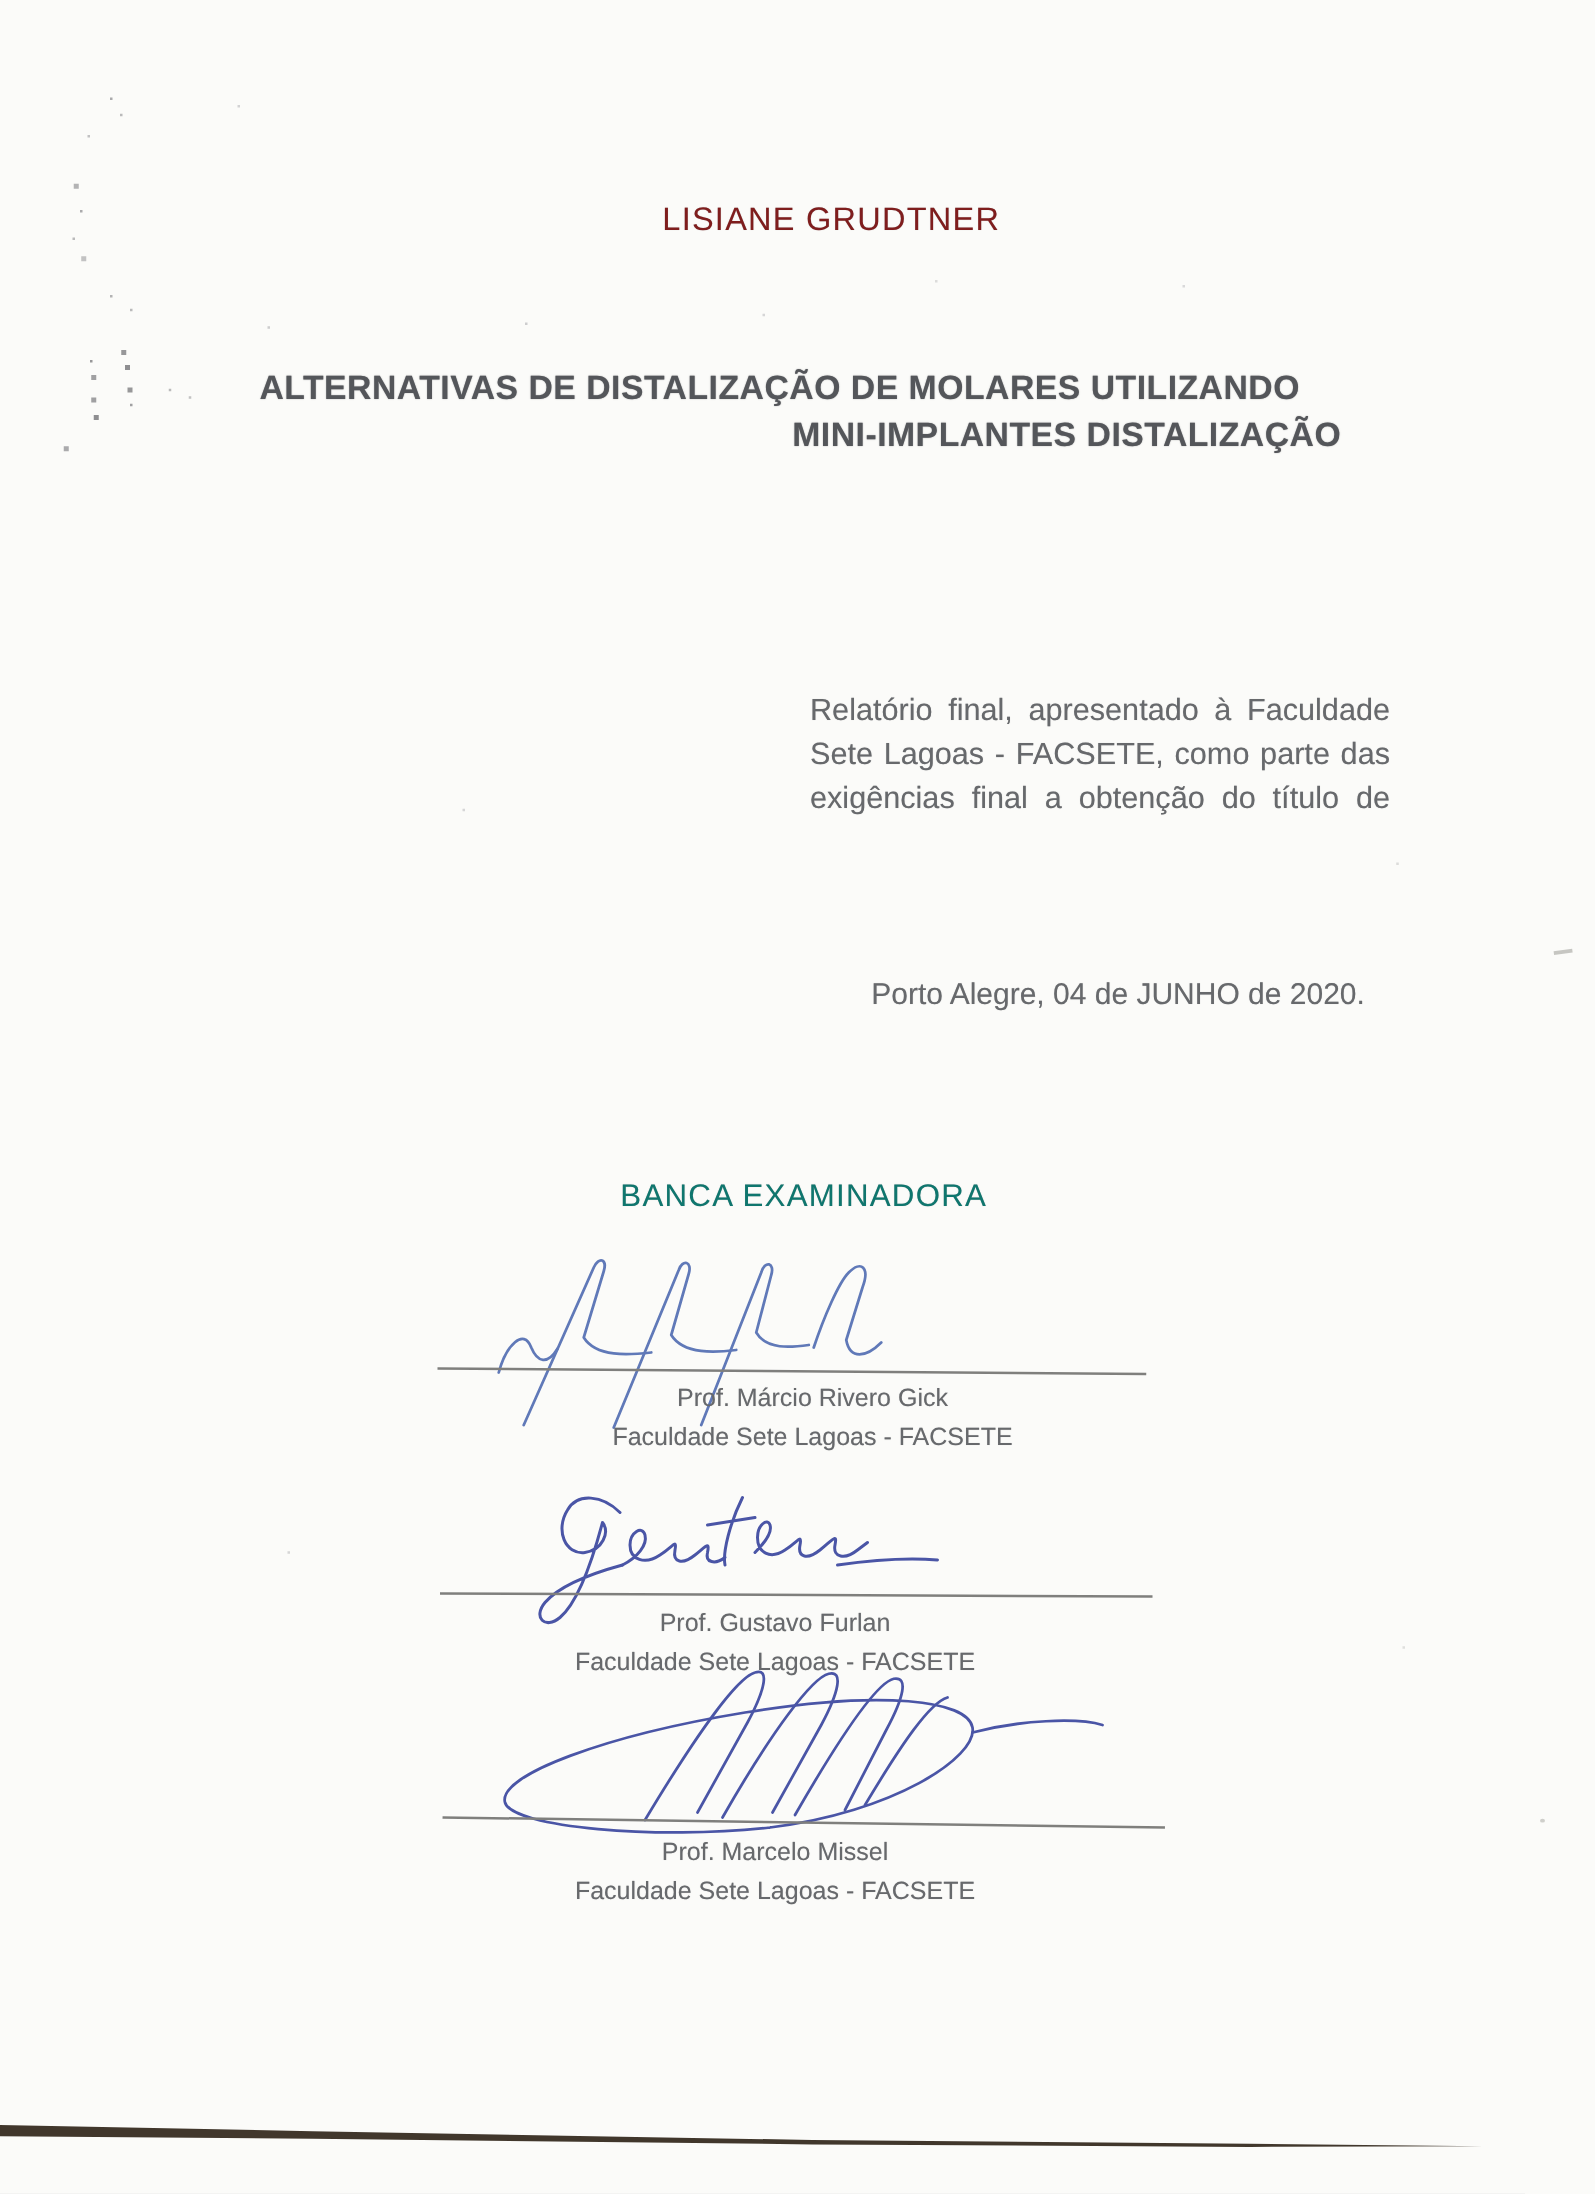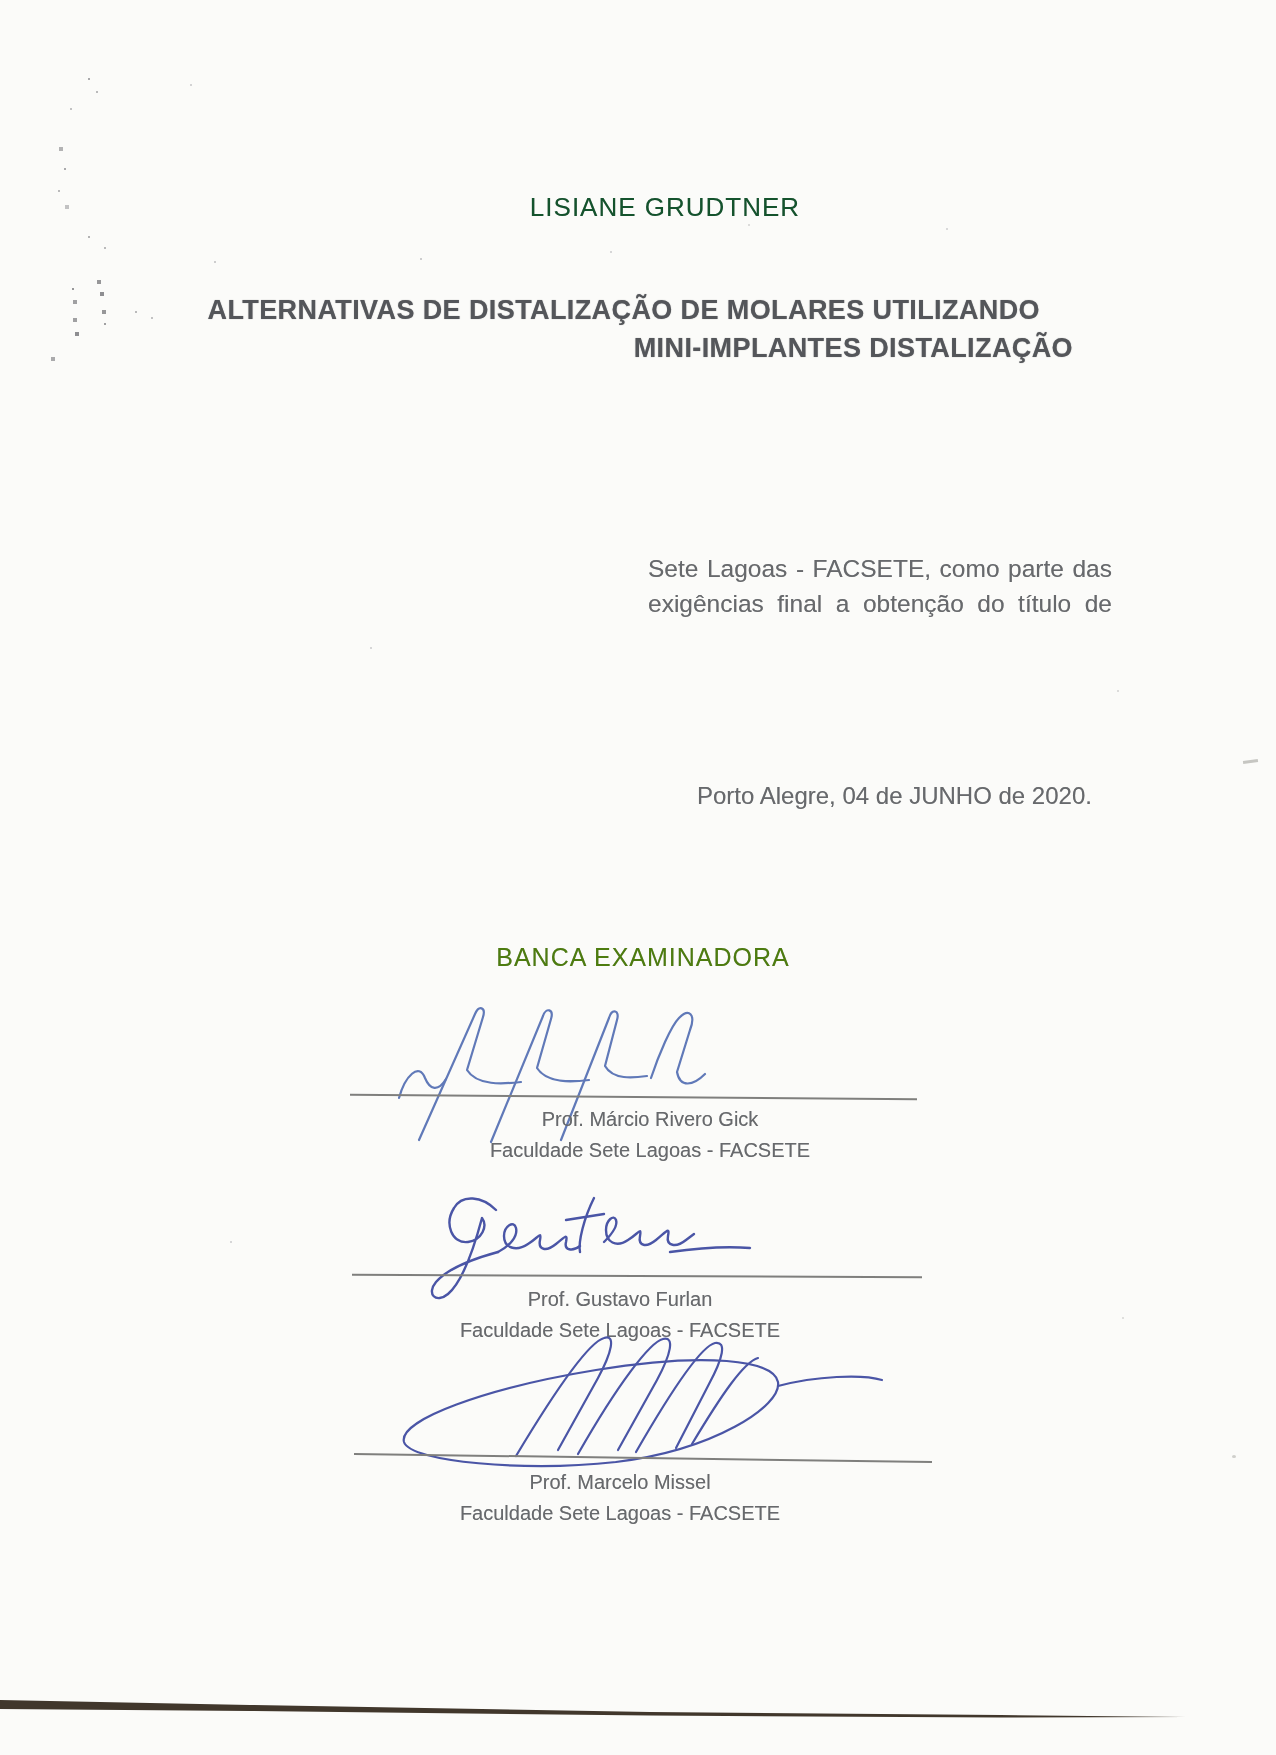--- a/index.html
+++ b/index.html
@@ -8,22 +8,21 @@
     width:1276px;height:1755px;
     margin:0 auto;
     background:#fbfbf9;
     font-family:"Liberation Sans", sans-serif;
     overflow:hidden;
   }
   .txt{position:absolute;color:#67696c;text-shadow:0 0 0.6px rgba(70,70,75,.35);}
   .author{
     top:160px;left:515px;width:300px;
     font-size:26px;letter-spacing:1px;text-align:center;
-    color:#14532d;
-    margin-top:32px;
+    color:#7f1d1d;
   }
   .title{
     top:291px;left:140px;width:900px;
     text-align:right;font-weight:bold;
     font-size:27px;line-height:38px;letter-spacing:0.4px;
     color:#54565a;
     text-shadow:0 0 1px rgba(60,60,65,.55);
   }
   .title .l2{position:relative;left:33px;display:inline-block;}
   .note{
@@ -32,21 +31,21 @@
   }
   .note-line{text-align:justify;text-align-last:justify;}
   .note-line.last{text-align-last:left;}
   .dateline{
     top:782px;left:697px;width:430px;
     font-size:24px;
   }
   .banca{
     top:943px;left:343px;width:600px;
     text-align:center;font-size:25px;letter-spacing:1px;
-    color:#4d7c0f;
+    color:#0f766e;
   }
   .member{position:absolute;text-align:center;font-size:20px;line-height:31px;}
   .member .affil{display:block;}
   .m1{top:1104px;left:340px;width:620px;}
   .m2{top:1284px;left:310px;width:620px;}
   .m3{top:1467px;left:312px;width:616px;}
   .rule{position:absolute;height:2px;background:#7f7f7d;}
   .rule1{top:1096px;left:350px;width:567px;transform:rotate(0.45deg);}
   .rule2{top:1275px;left:352px;width:570px;transform:rotate(0.25deg);}
   .rule3{top:1457px;left:354px;width:578px;transform:rotate(0.8deg);}
@@ -91,20 +90,21 @@
   <div class="dotmark"></div>
 
   <div class="txt author">LISIANE GRUDTNER</div>
 
   <div class="txt title">
     <span>ALTERNATIVAS DE DISTALIZAÇÃO DE MOLARES UTILIZANDO</span><br>
     <span class="l2">MINI-IMPLANTES DISTALIZAÇÃO</span>
   </div>
 
   <div class="txt note">
+    <div class="note-line">Relatório final, apresentado à Faculdade</div>
     <div class="note-line">Sete Lagoas - FACSETE, como parte das</div>
     <div class="note-line">exigências final a obtenção do título de</div>
   </div>
 
   <div class="txt dateline">Porto Alegre, 04 de JUNHO de 2020.</div>
 
   <div class="txt banca">BANCA EXAMINADORA</div>
 
   <svg class="sig sig1" width="335" height="148" viewBox="0 0 335 148">
     <g stroke="#6079b8" stroke-width="2.2">

